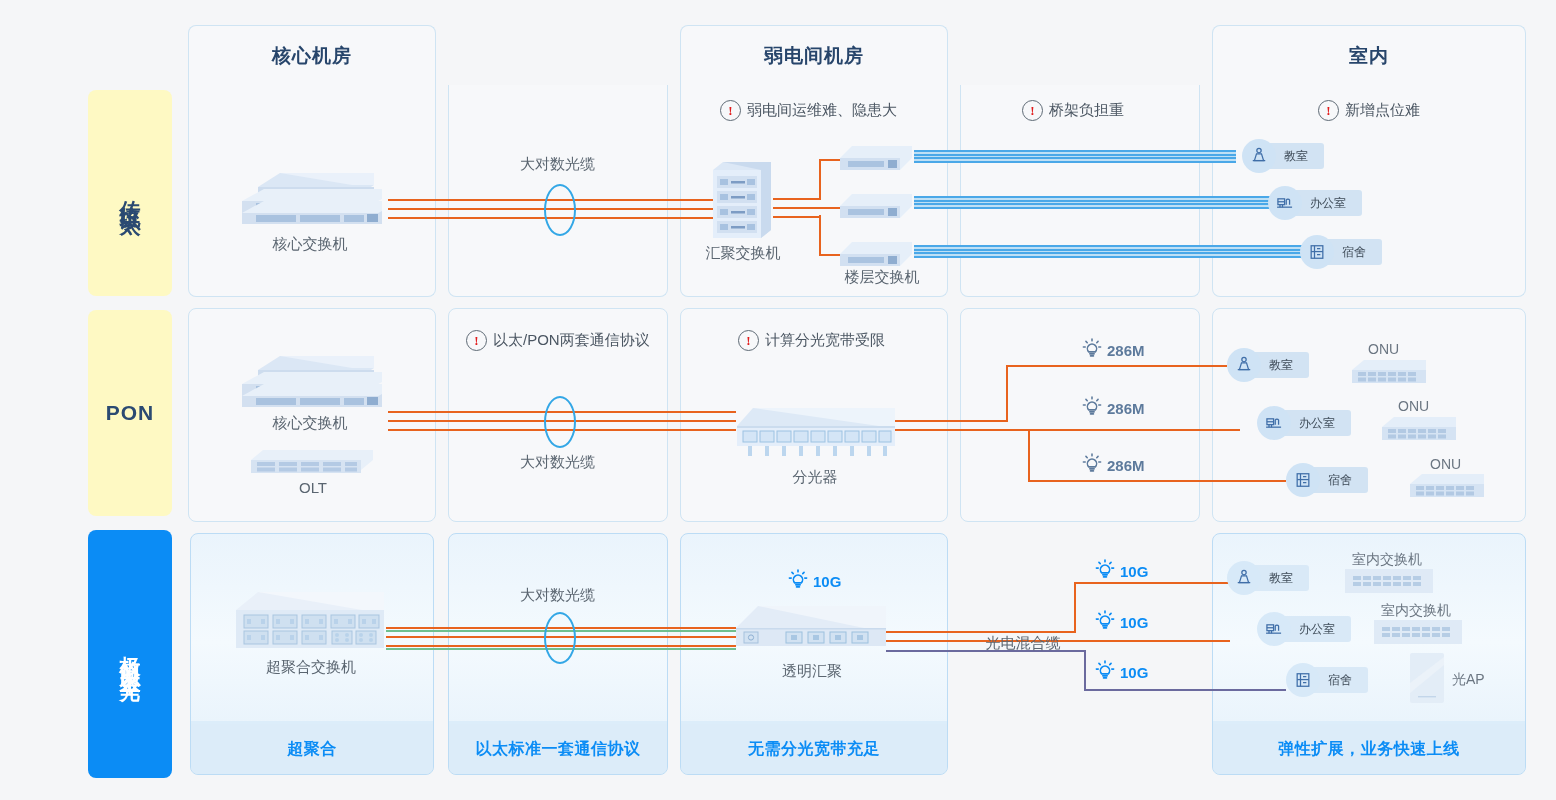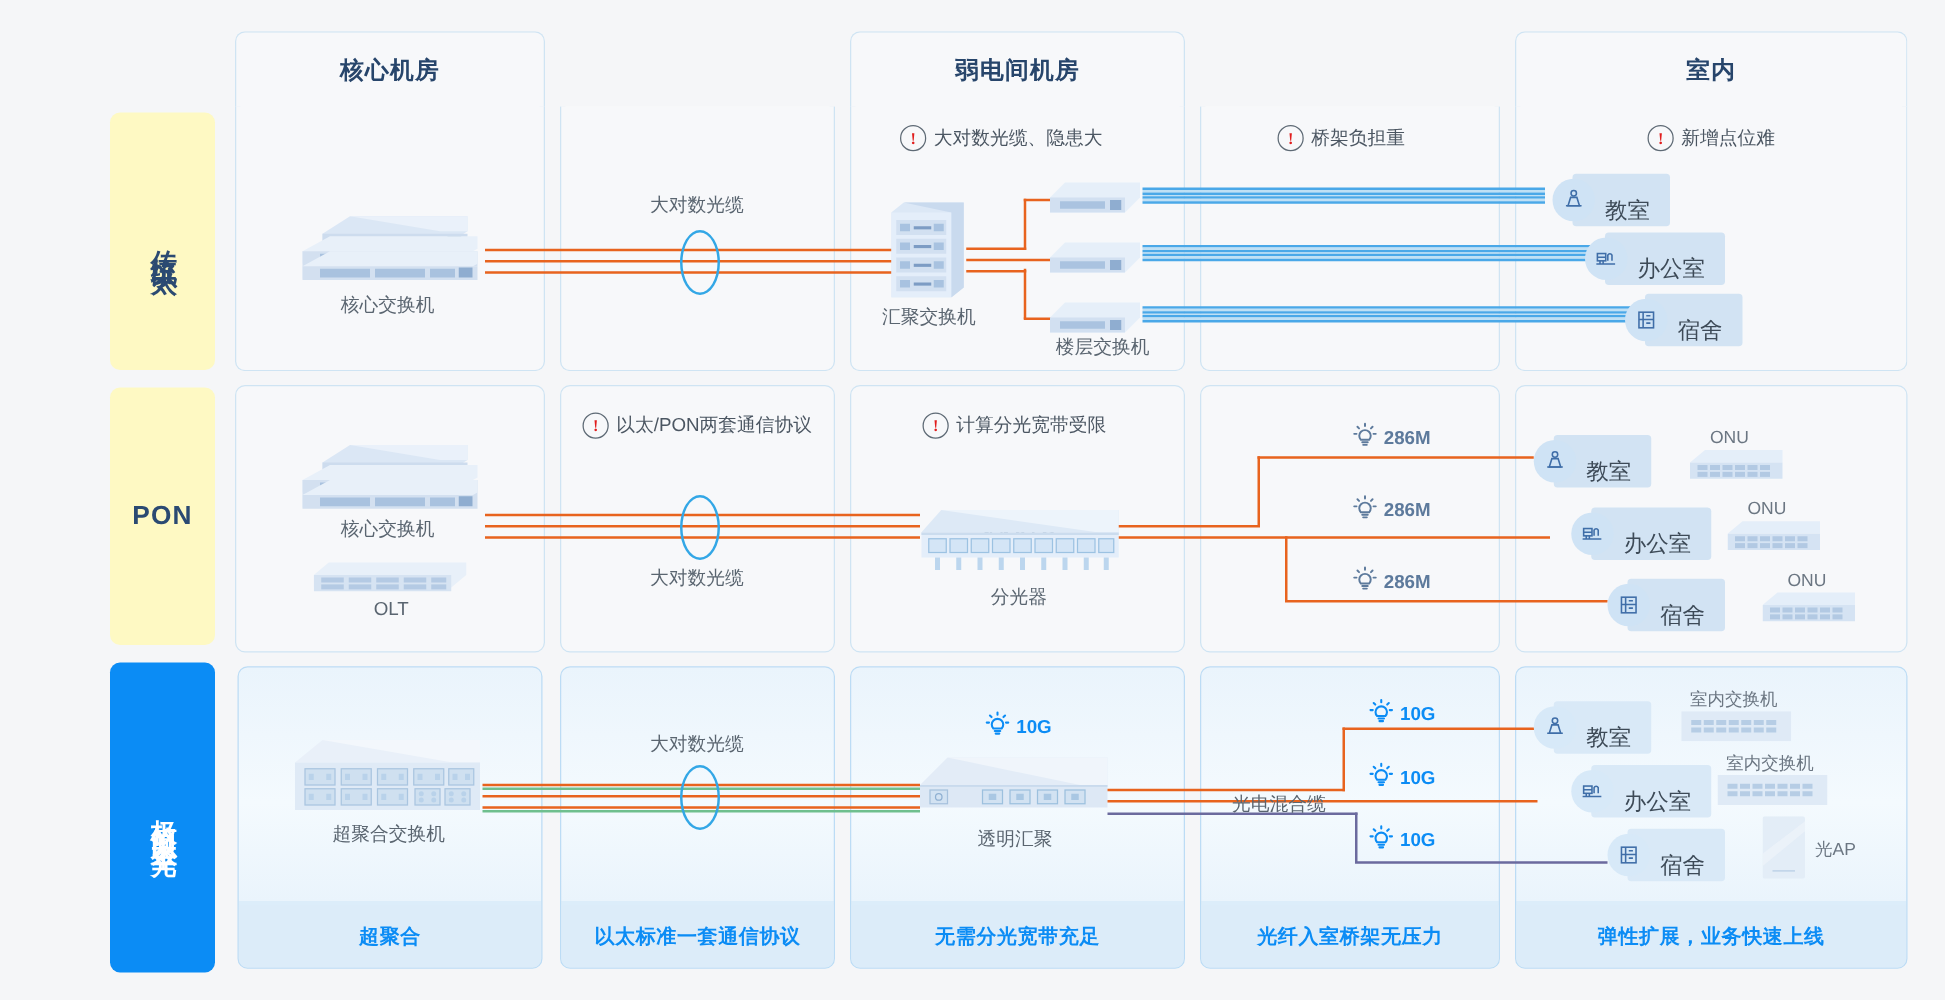--- a/index.html
+++ b/index.html
@@ -87,23 +87,23 @@
   .bulb.bright .bt{color:#0b8cf5;}
 
   
   .room{position:absolute;display:flex;align-items:center;}
   .room .ric{
     width:34px;height:34px;border-radius:50%;
     background:#cfe3f5;display:flex;align-items:center;justify-content:center;
     position:relative;z-index:2;
   }
   .room .rlb{
-    background:#d2e3f3;color:#3d4a57;font-size:18px;
+    background:#d2e3f3;color:#3d4a57;font-size:12px;
     height:26px;display:flex;align-items:center;
-    padding:16px 16px 0 26px;margin-left:-18px;border-radius:3px;
+    padding:0 16px 0 26px;margin-left:-18px;border-radius:3px;
   }
   .room.hl .ric{background:#d7e9f8;}
   .room.hl .rlb{background:#d9e9f7;}
 
   
   .oline{position:absolute;background:#e8631e;height:2px;}
   .overt{position:absolute;background:#e8631e;width:2px;}
   .pline{position:absolute;background:#6b6a9e;height:2px;}
   .pvert{position:absolute;background:#6b6a9e;width:2px;}
   .gline{position:absolute;background:#6fbf8e;height:2px;}
@@ -161,23 +161,20 @@
   <div class="panel mid" style="left:1212px;top:308px;width:312px;height:212px;"></div>
 
   <div class="panel hl" style="left:190px;top:533px;width:242px;height:240px;">
     <div class="footer">超聚合</div>
   </div>
   <div class="panel hl" style="left:448px;top:533px;width:218px;height:240px;">
     <div class="footer">以太标准一套通信协议</div>
   </div>
   <div class="panel hl" style="left:680px;top:533px;width:266px;height:240px;">
     <div class="footer">无需分光宽带充足</div>
-  </div>
-  <div class="panel hl" style="left:960px;top:533px;width:238px;height:240px;">
-    <div class="footer">光纤入室桥架无压力</div>
   </div>
   <div class="panel hl" style="left:1212px;top:533px;width:312px;height:240px;">
     <div class="footer">弹性扩展，业务快速上线</div>
   </div>
 
   <div class="oline" style="left:388px;top:199px;width:328px;"></div>
   <div class="oline" style="left:388px;top:208px;width:328px;"></div>
   <div class="oline" style="left:388px;top:217px;width:328px;"></div>
   <div class="ellipse" style="left:544px;top:184px;width:28px;height:48px;"></div>
   <div class="cap" style="left:455px;top:155px;width:205px;">大对数光缆</div>
@@ -204,21 +201,21 @@
           <rect x="66" y="50" width="40" height="7"></rect>
         <rect x="110" y="50" width="20" height="7"></rect>
       </g>
       <rect x="133" y="49" width="11" height="8" fill="#8fadd0"></rect>
     </svg>
   </div>
   <div class="cap" style="left:215px;top:235px;width:190px;">核心交换机</div>
 
   <div class="warn" style="left:720px;top:100px;">
     <span class="wi">!</span>
-    <span class="wt">大对数光缆、隐患大</span>
+    <span class="wt">弱电间运维难、隐患大</span>
   </div>
   <div class="warn" style="left:1022px;top:100px;">
     <span class="wi">!</span>
     <span class="wt">桥架负担重</span>
   </div>
   <div class="warn" style="left:1318px;top:100px;">
     <span class="wi">!</span>
     <span class="wt">新增点位难</span>
   </div>
 

